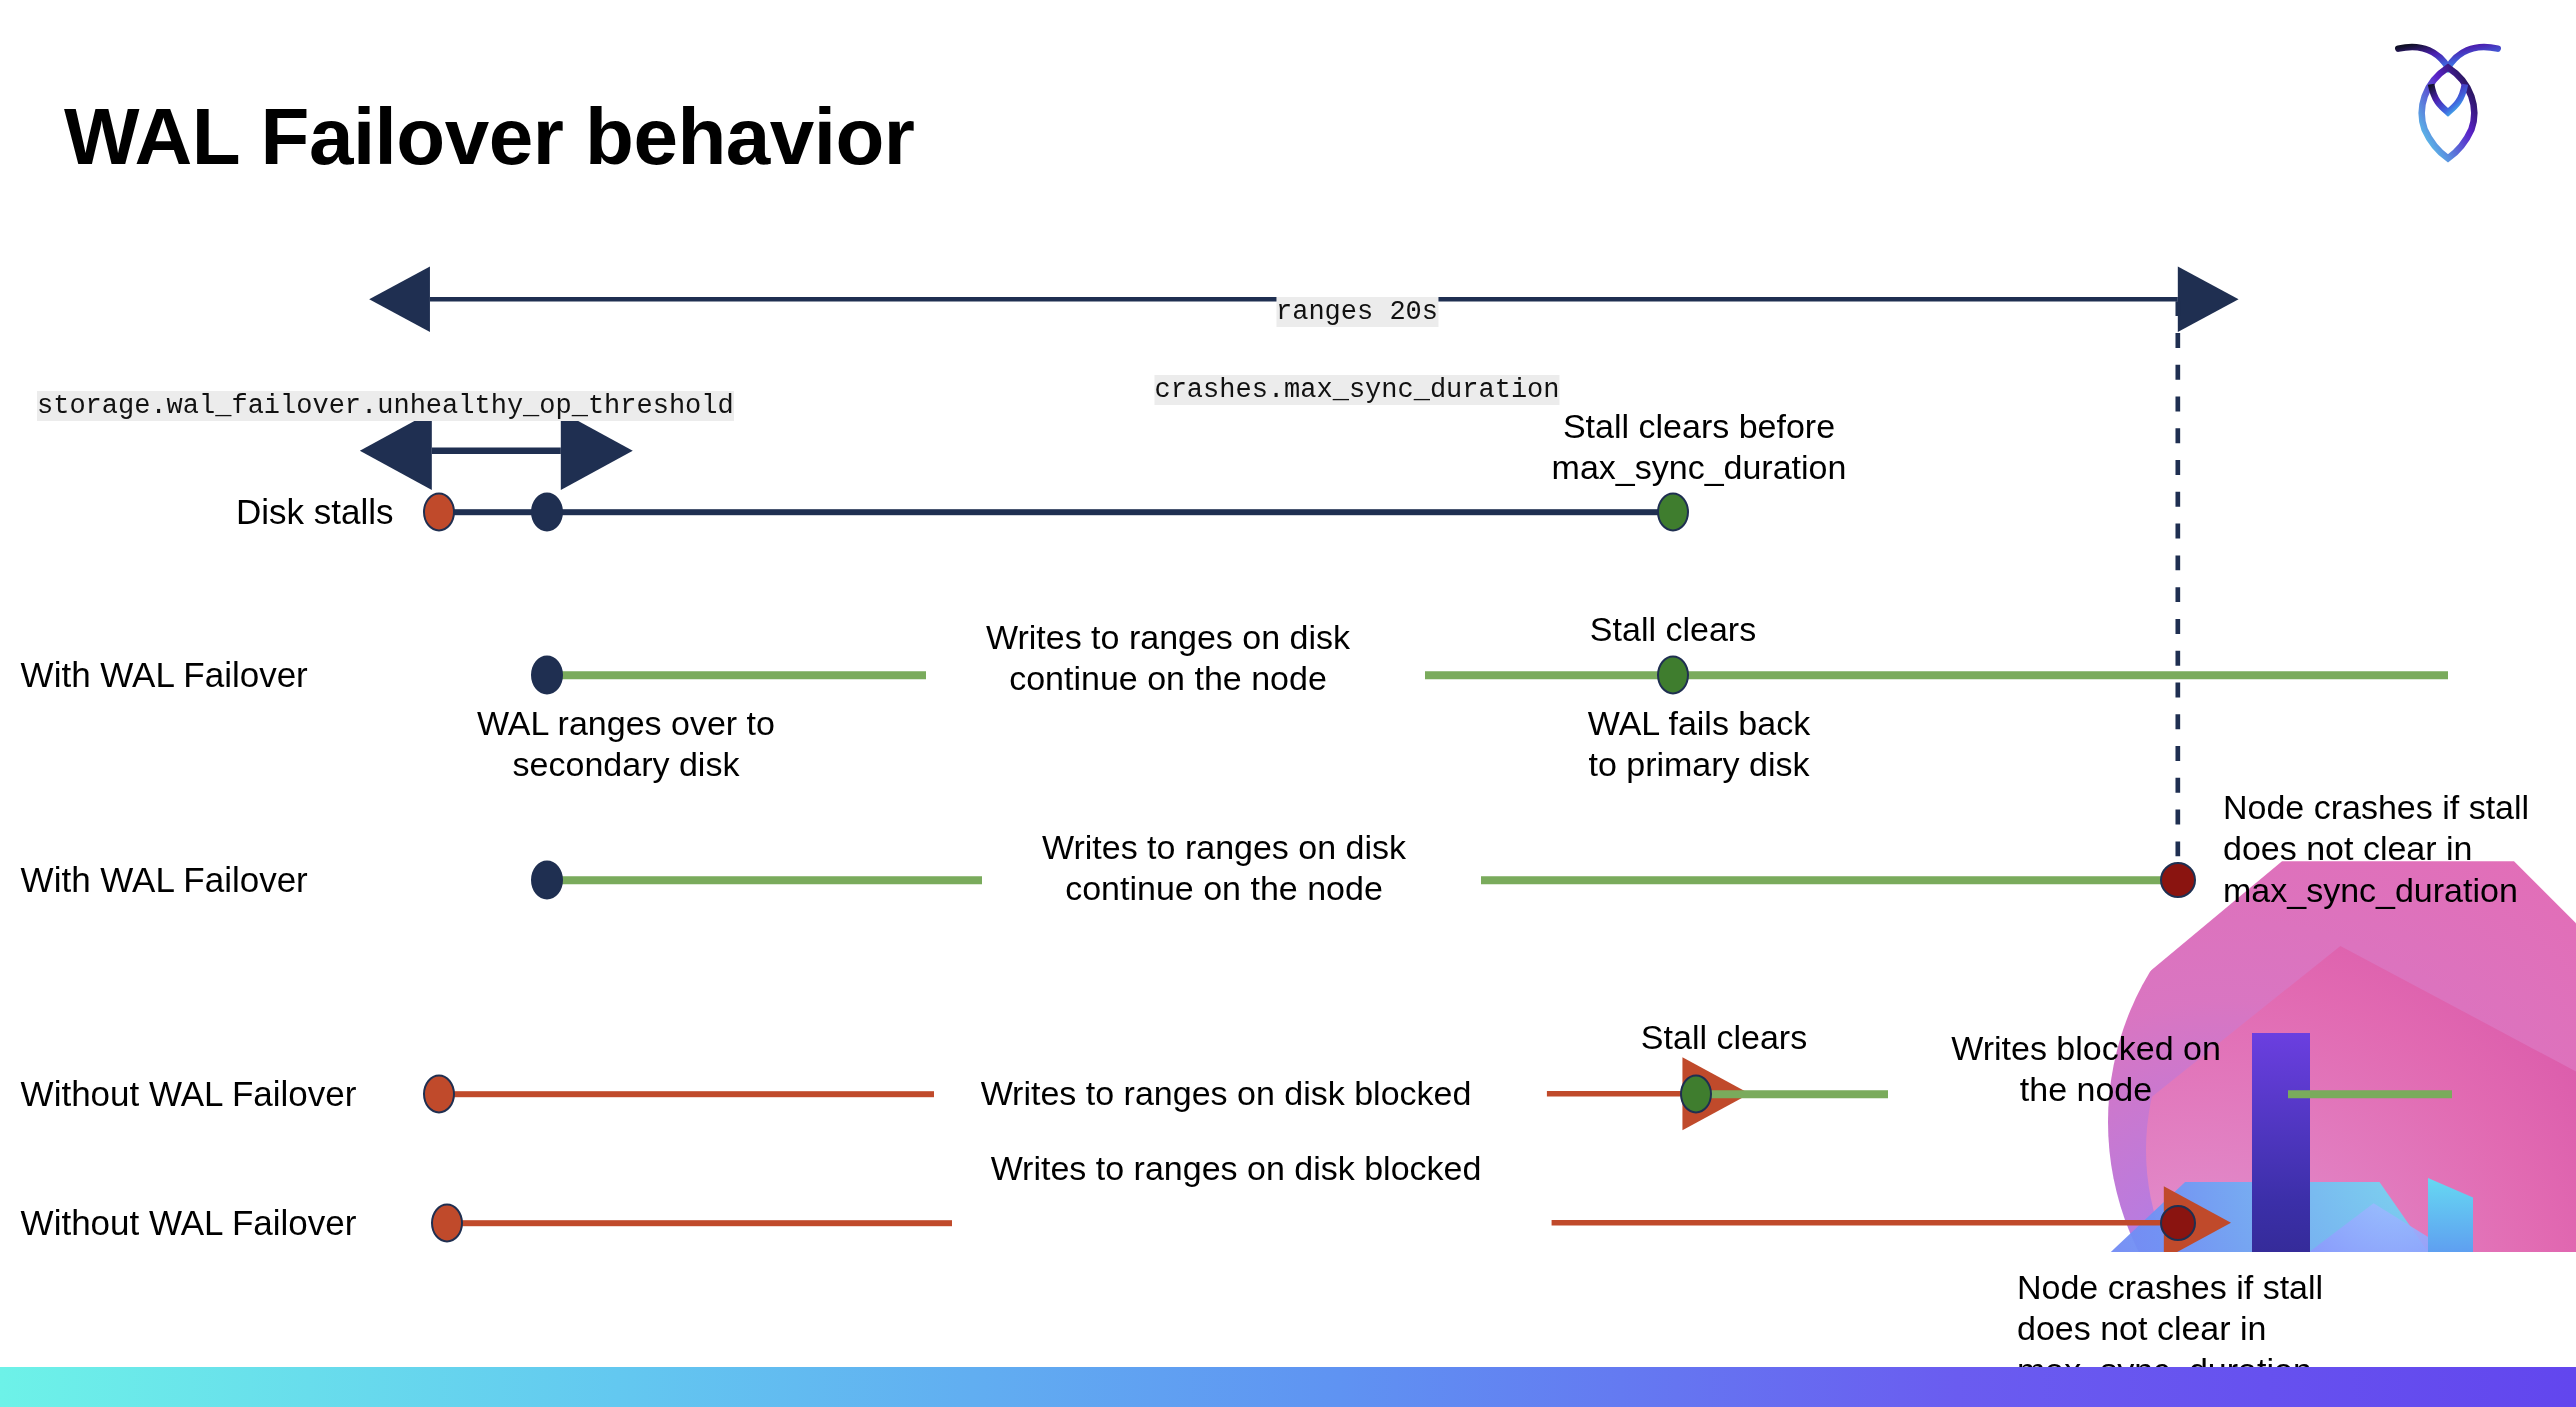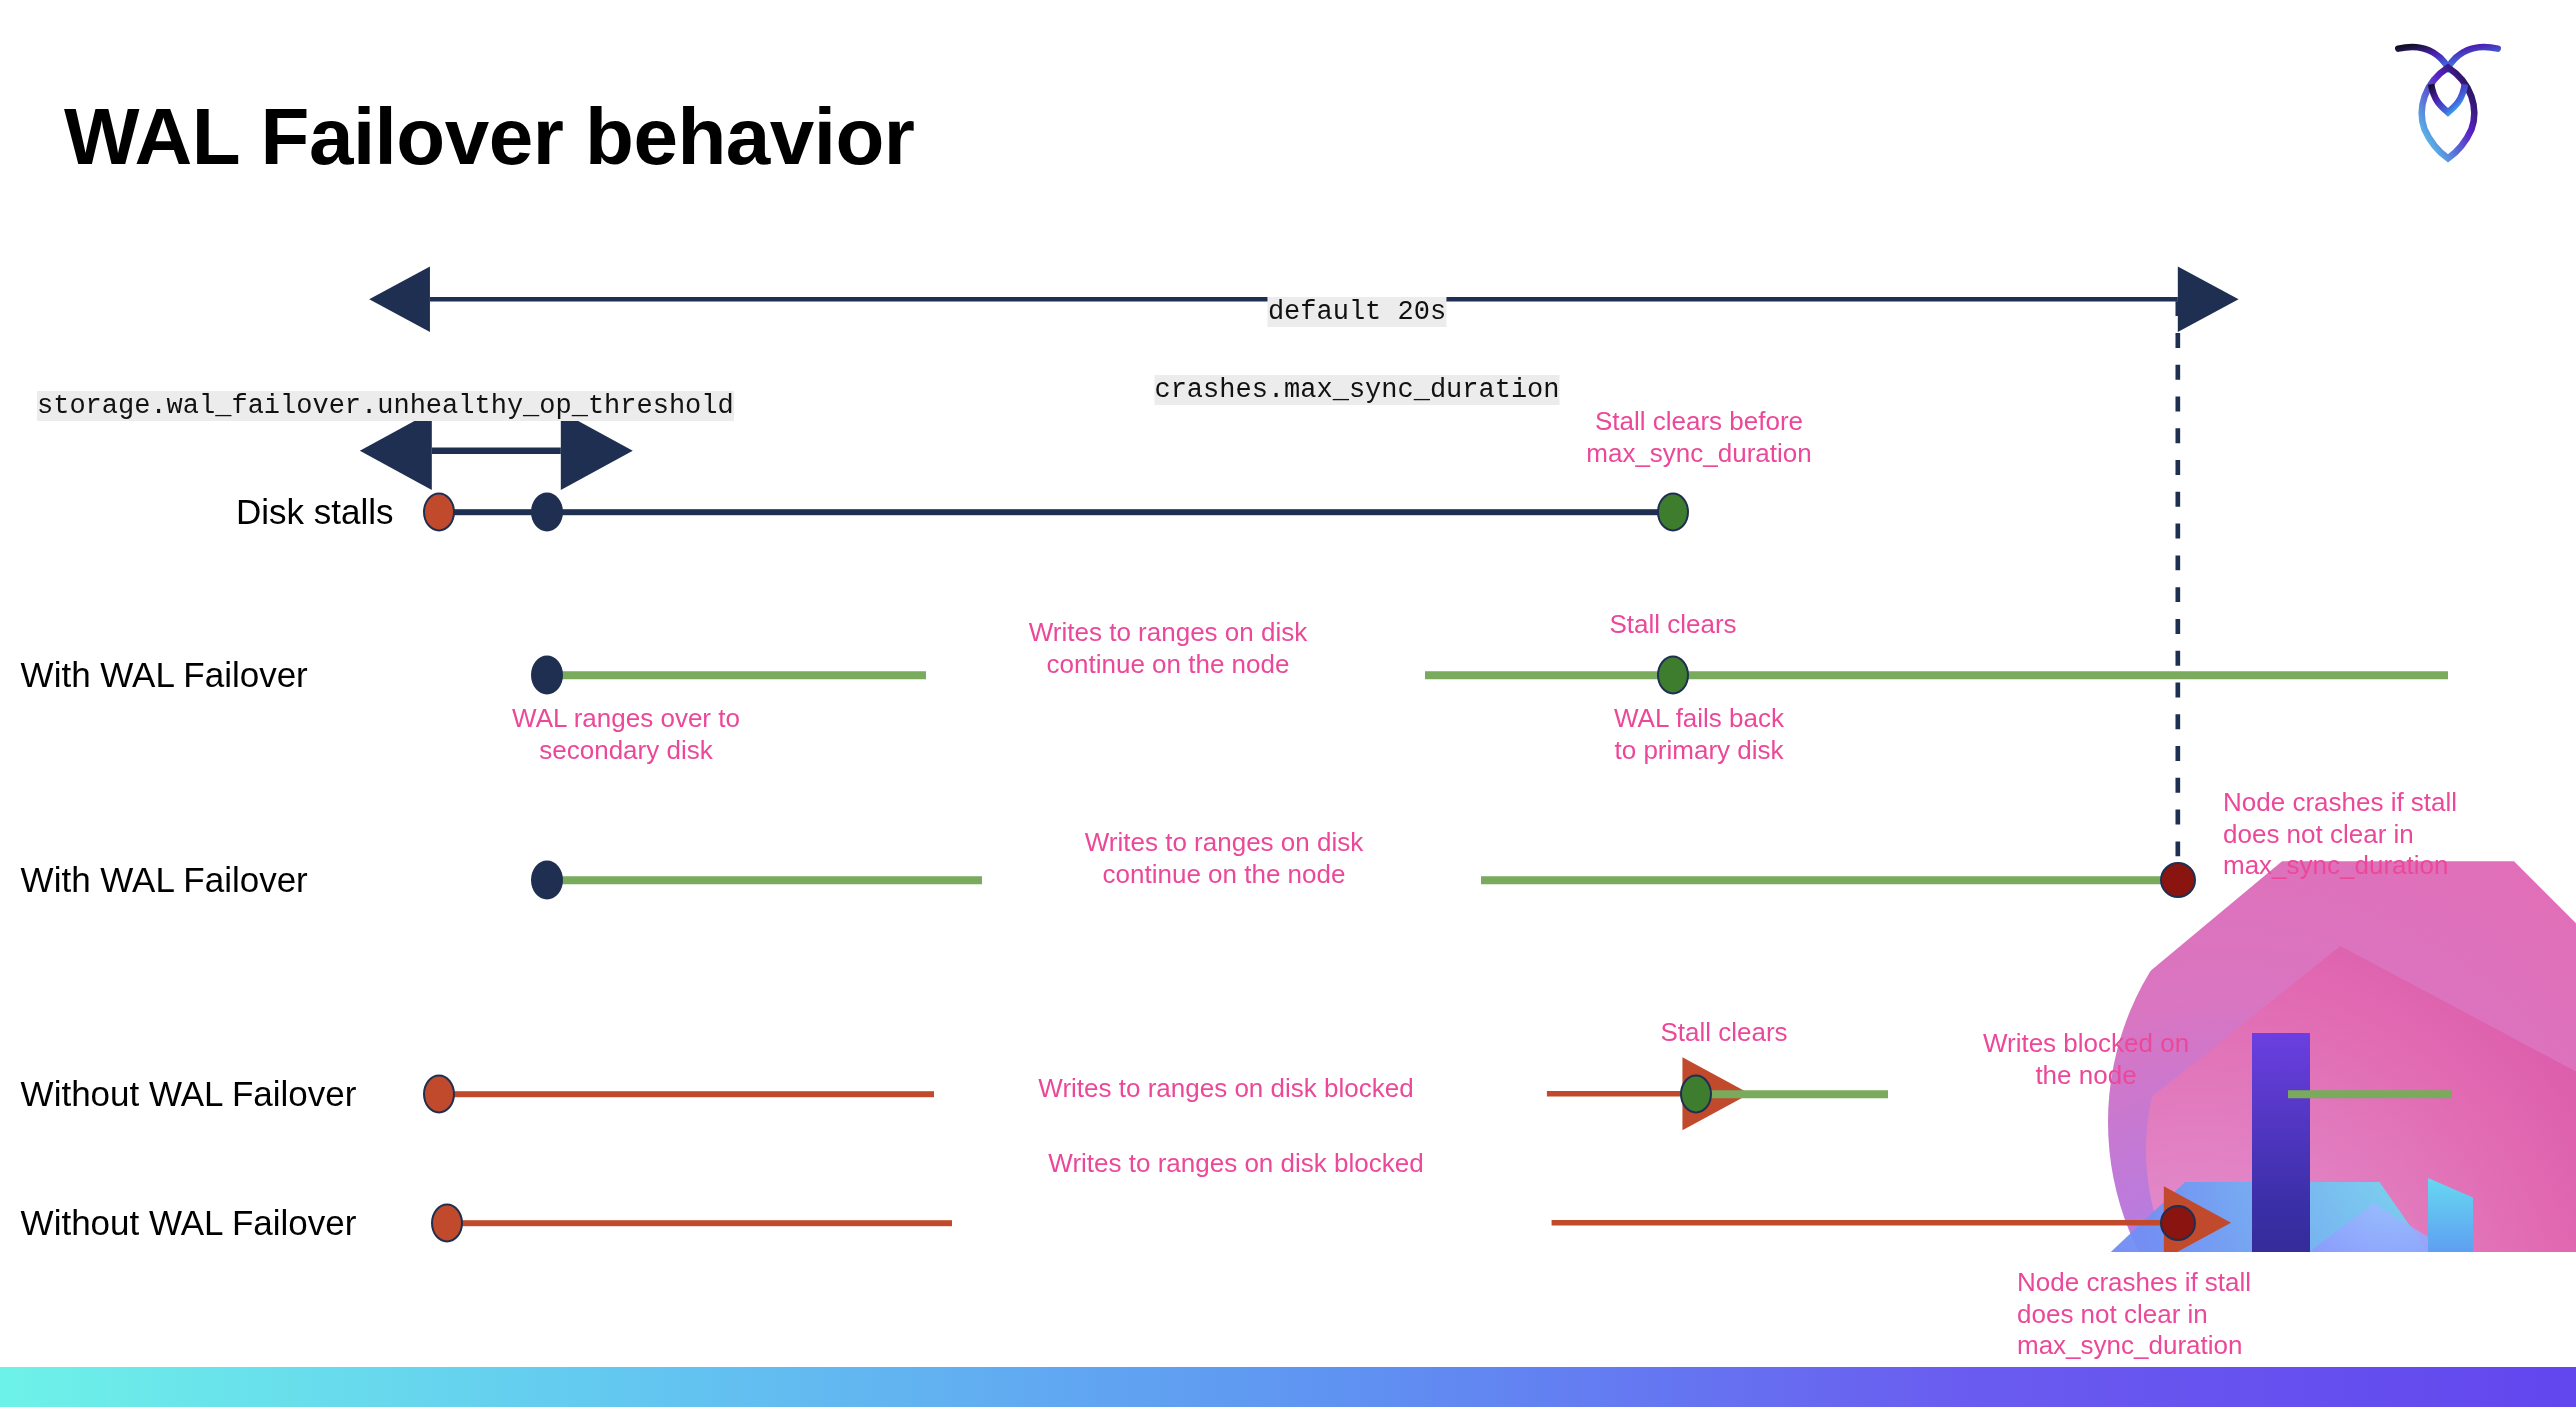--- a/index.html
+++ b/index.html
@@ -69,21 +69,21 @@
     border:2.8px solid #1f2f51;
     transform:translate(-50%,-50%);
     box-sizing:border-box;
   }
   .dot.navy  { background:#1f2f51; }
   .dot.green { background:#3f7d2e; }
   .dot.red-o { background:#c04a2b; }
   .dot.dark-red { background:#8a1410; }
 
   .note {
-    position:absolute; font-size:26px; color:#ec4899; line-height:1.22;
+    position:absolute; font-size:34px; color:#000000; line-height:1.22;
     white-space:pre-line;
   }
   .note.center { text-align:center; transform:translateX(-50%); }
   .note.left   { text-align:left; }
 
   .code {
     position:absolute;
     font-family:"Liberation Mono", monospace;
     font-size:27px; color:#111; line-height:1.45;
     white-space:pre-line;
@@ -157,21 +157,21 @@
     <line x1="462" y1="482" x2="600" y2="482" stroke="#1f2f51" stroke-width="7" marker-start="url(#arrLsm)" marker-end="url(#arrRsm)"></line>
 
     <line x1="2330" y1="322" x2="2330" y2="940" stroke="#1f2f51" stroke-width="5" stroke-dasharray="16 18"></line>
 
     <line x1="1655" y1="1170" x2="1800" y2="1170" stroke="#c04a2b" stroke-width="6" marker-end="url(#arrRred)"></line>
 
     <line x1="1660" y1="1308" x2="2315" y2="1308" stroke="#c04a2b" stroke-width="6" marker-end="url(#arrRred)"></line>
   </svg>
 
   <div class="code center" style="left:1357px; top:254px;">
-    <div><span>default 20s</span></div>
+    <div><span>ranges 20s</span></div>
     <div><span>crashes.max_sync_duration</span></div>
   </div>
 
   <div class="code" style="left:37px; top:348px;">
     <div><span>storage.wal_failover.unhealthy_op_threshold</span></div>
   </div>
 
   <div class="row-label" style="left:236px; top:512px;">Disk stalls</div>
 
   <div class="seg navy" style="left:437px; top:512px; width:1238px; height:5.6px;"></div>

